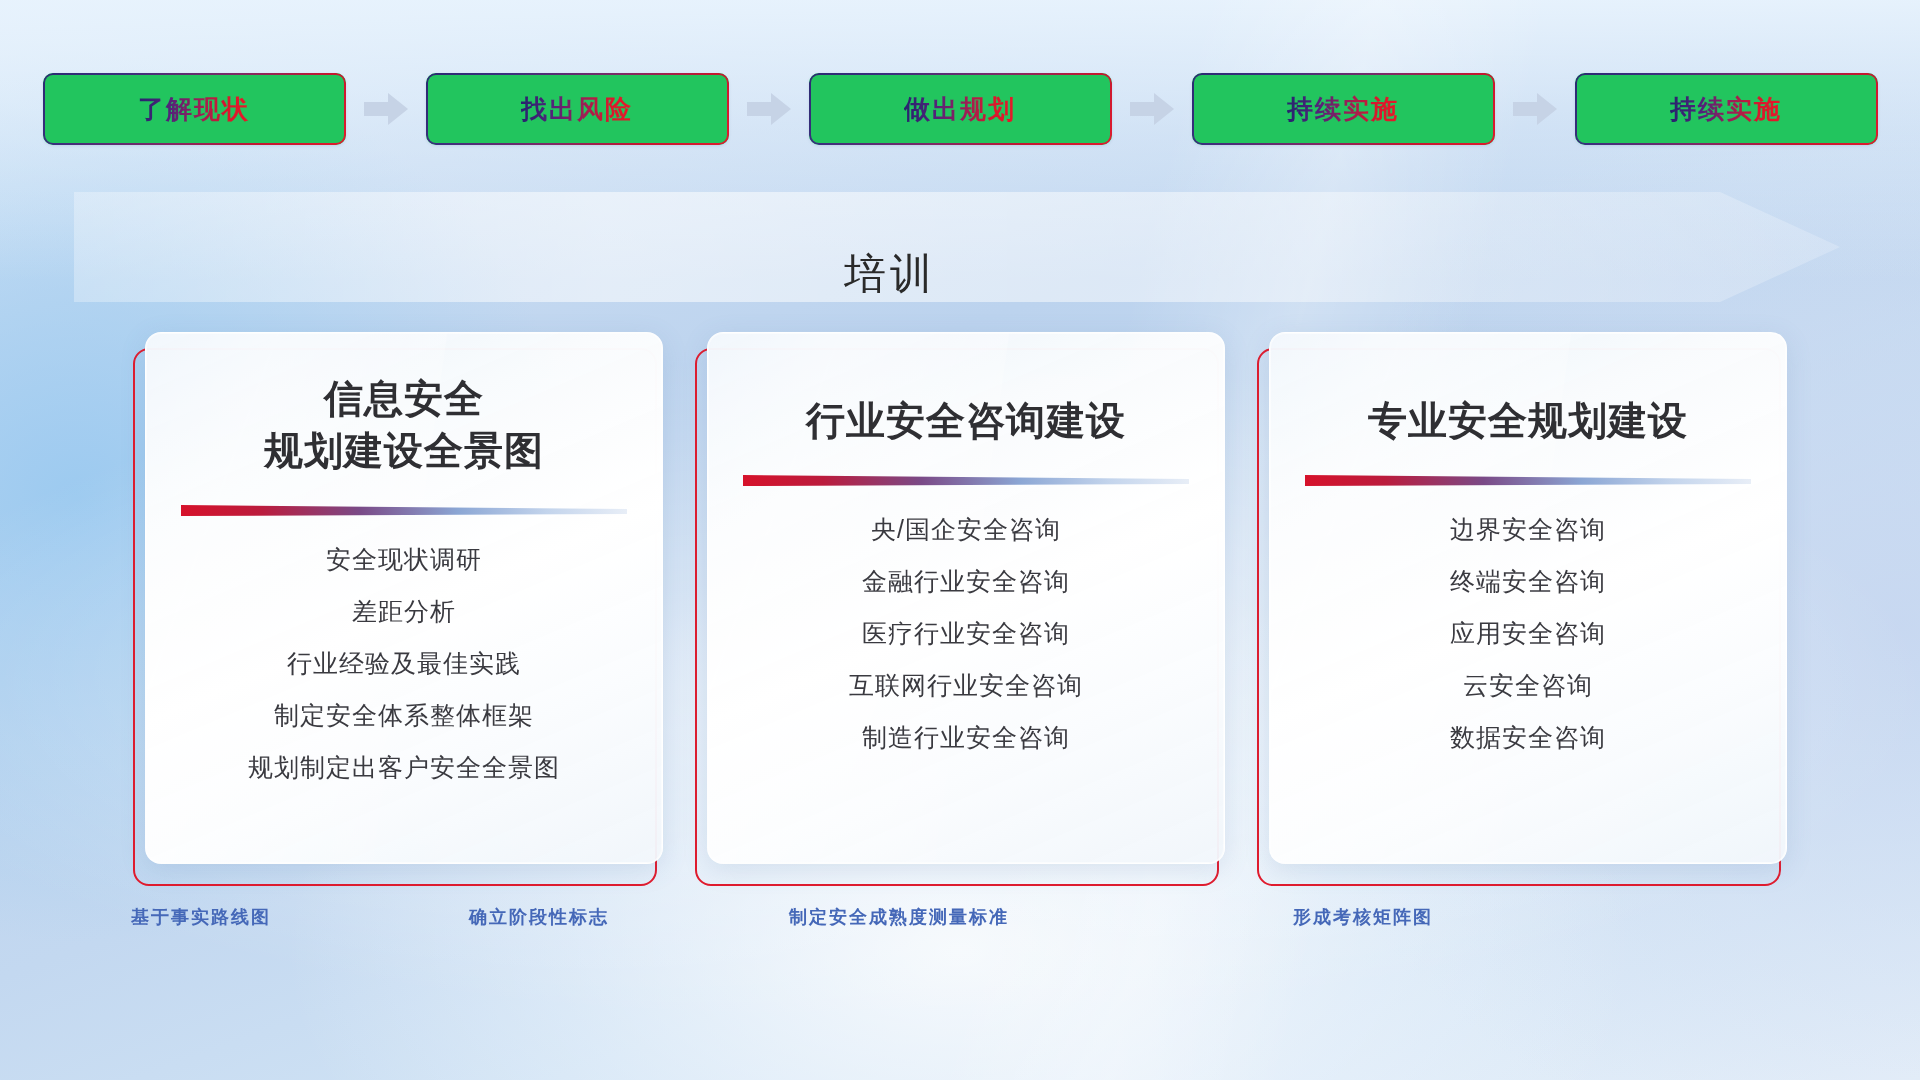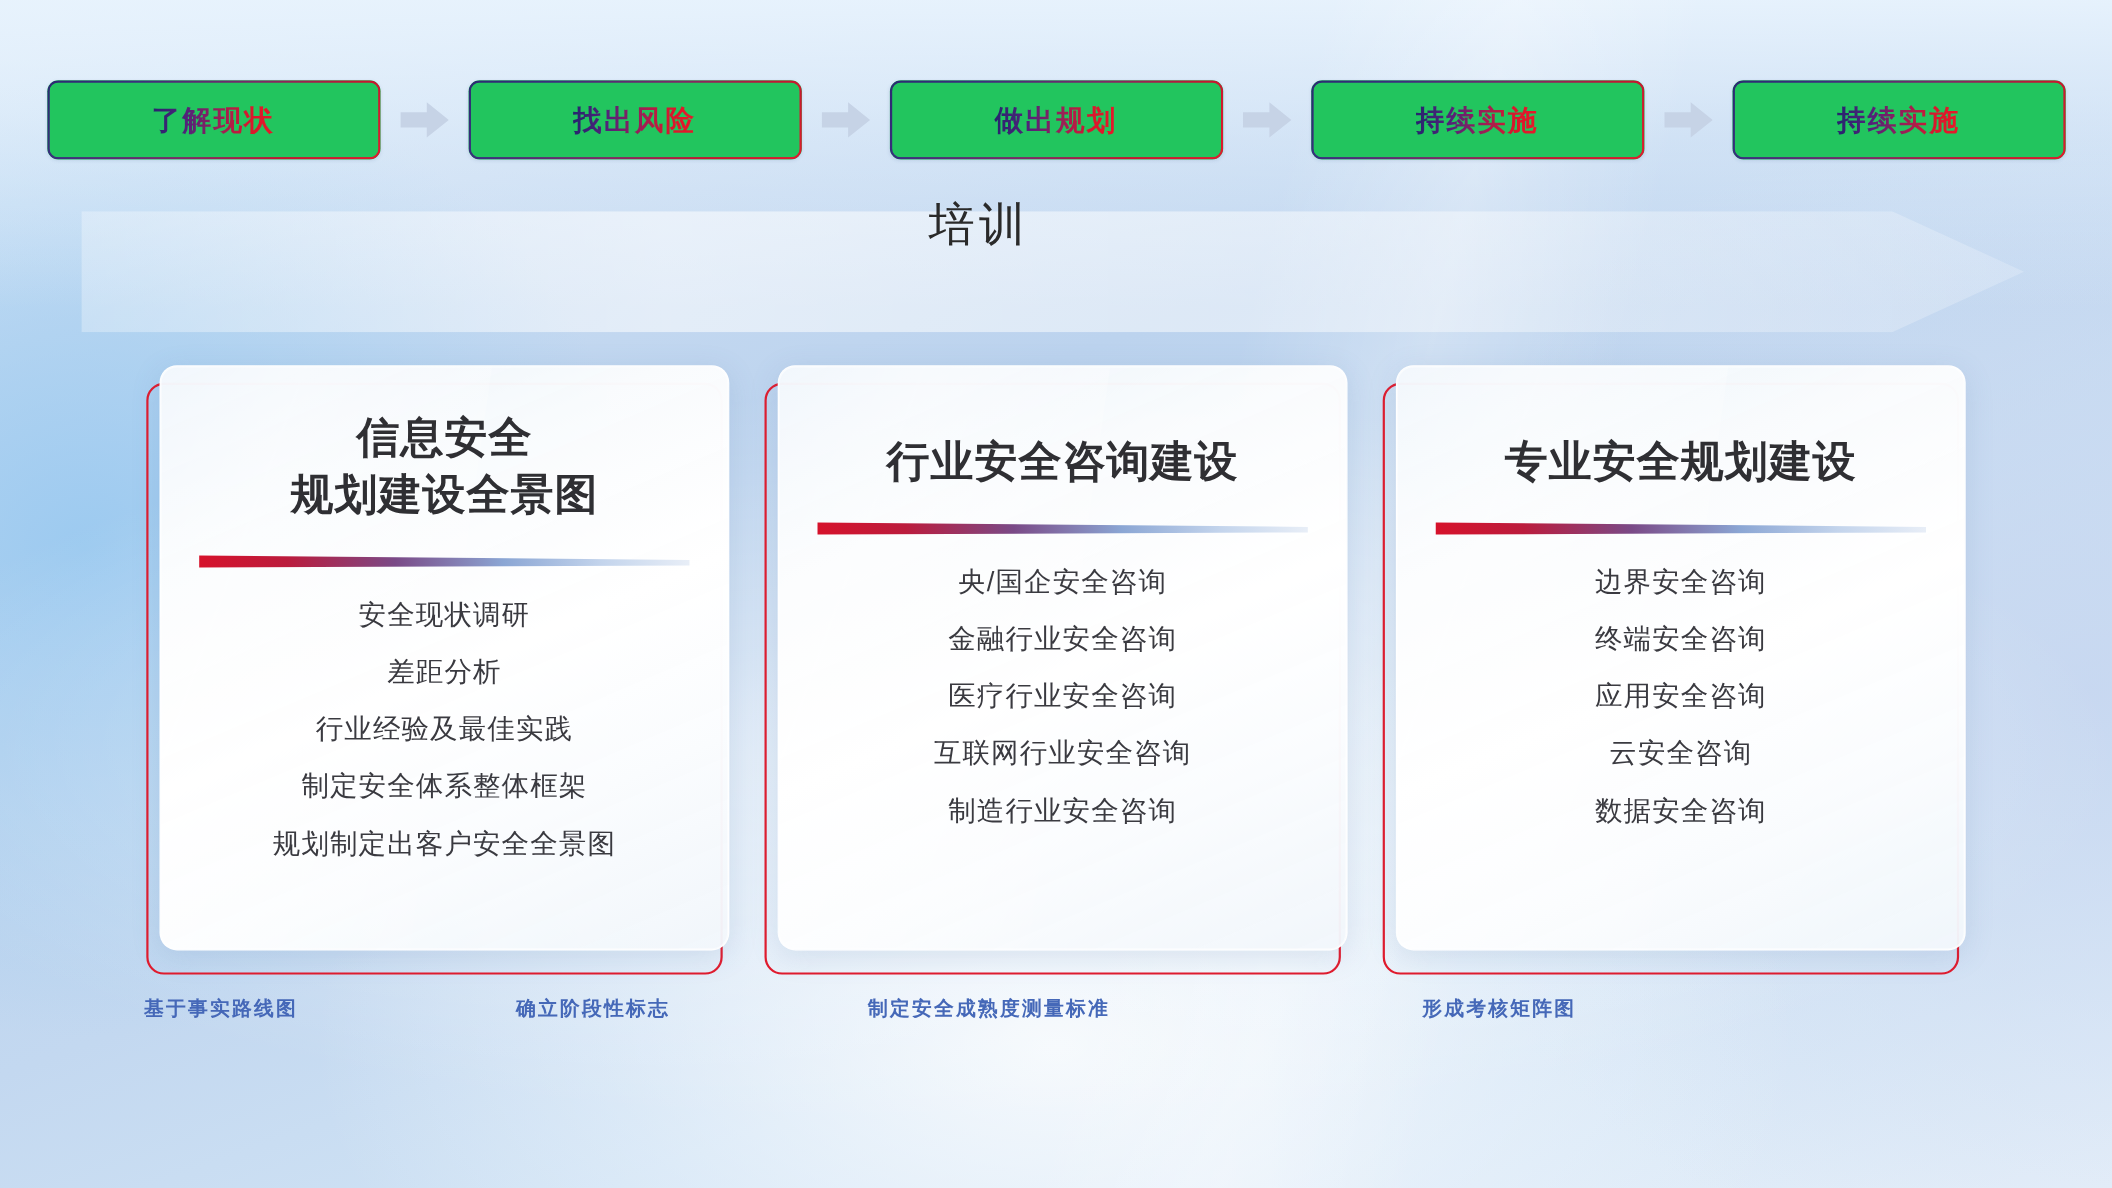--- a/index.html
+++ b/index.html
@@ -63,22 +63,22 @@
     width:44px;height:34px;margin:0 18px;flex:none;position:relative;
   }
   .stepArrow svg{display:block;width:44px;height:34px;}
 
   
   #banner{
     position:absolute;left:74px;top:192px;width:1766px;height:110px;z-index:4;
   }
   #banner svg{display:block;width:1766px;height:110px;}
   #bannerLabel{
-    position:absolute;left:0;top:176px;width:1780px;height:110px;z-index:5;
-    display:flex;align-items:flex-start;justify-content:center;
+    position:absolute;left:0;top:192px;width:1780px;height:110px;z-index:5;
+    display:flex;align-items:flex-end;justify-content:center;
     font-size:42px;font-weight:500;color:#2a2a2a;letter-spacing:4px;
   }
 
   
   #cards{
     position:absolute;left:0;top:332px;width:1920px;height:560px;z-index:7;
     display:flex;justify-content:center;gap:32px;
   }
   .cardWrap{position:relative;width:530px;height:560px;}
   .cardRed{

